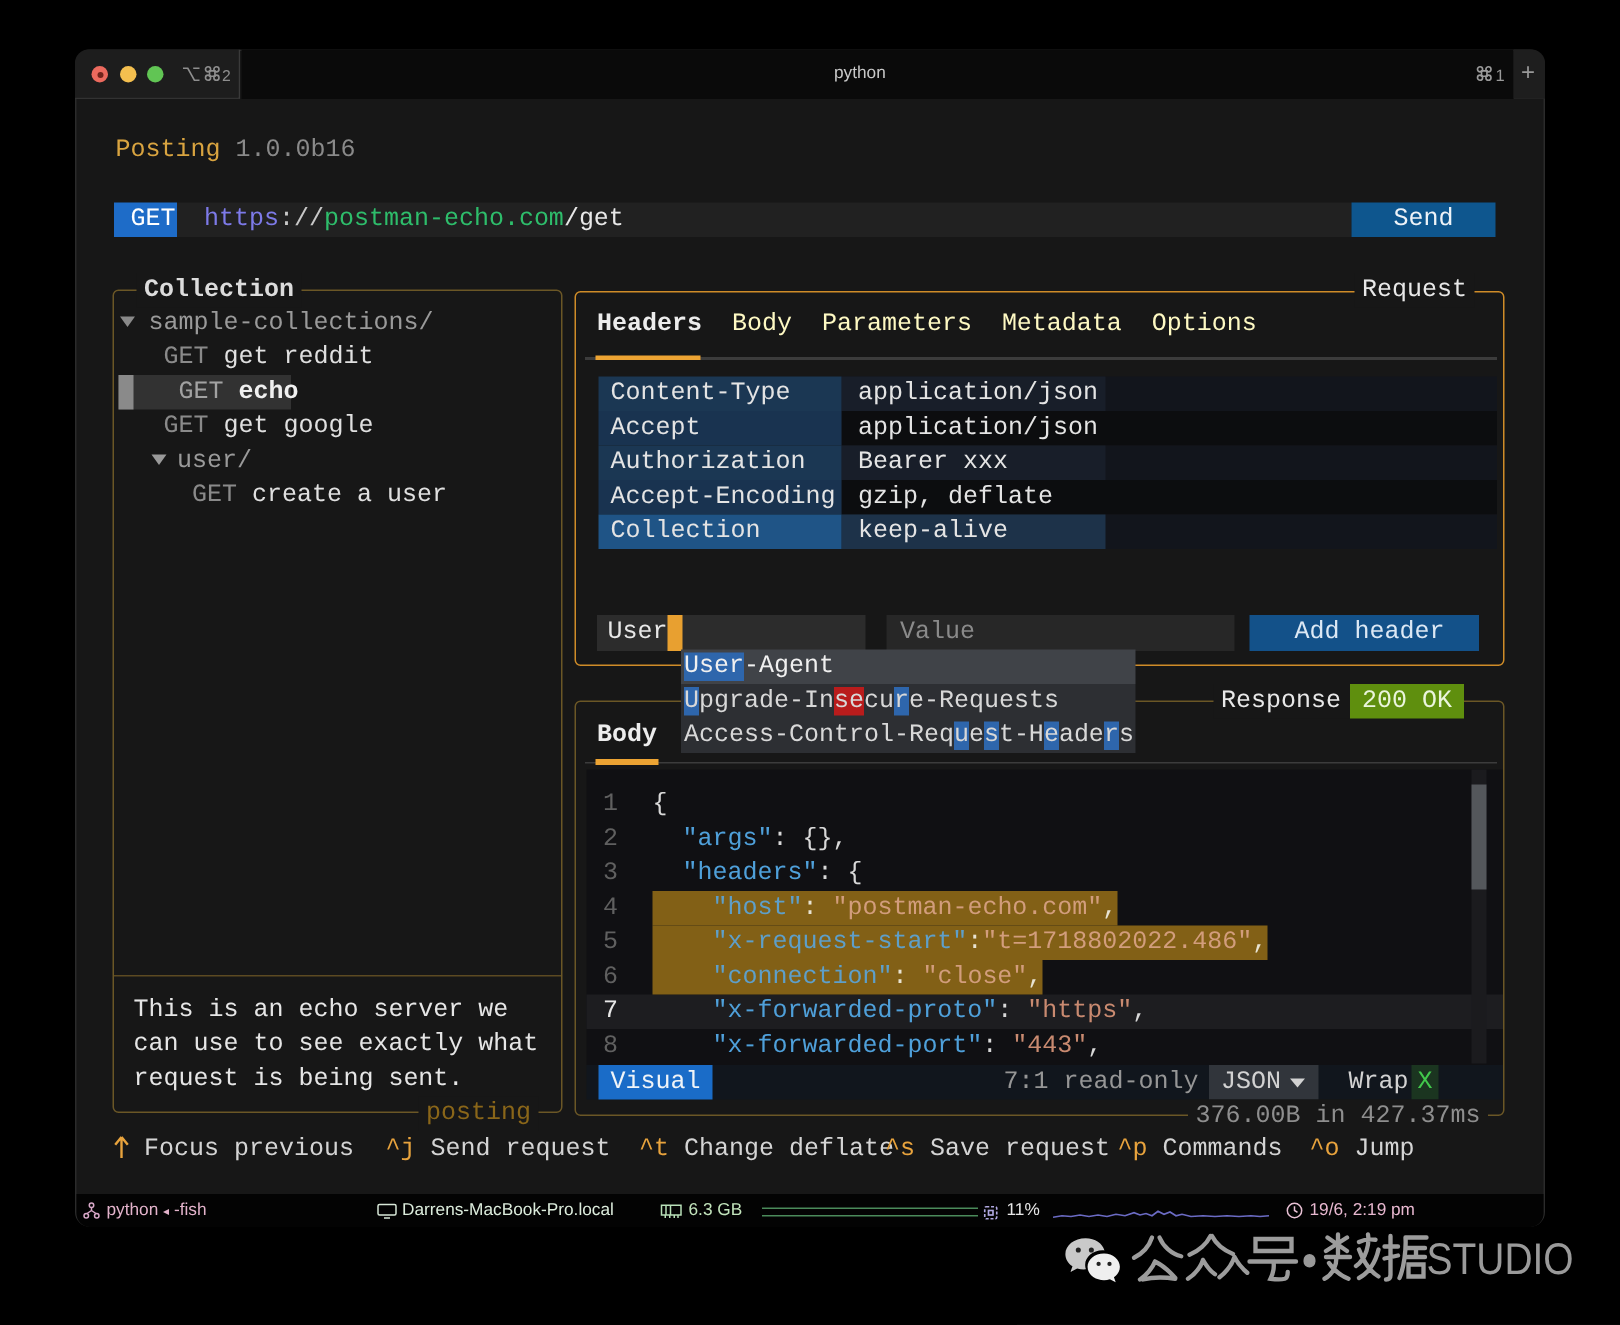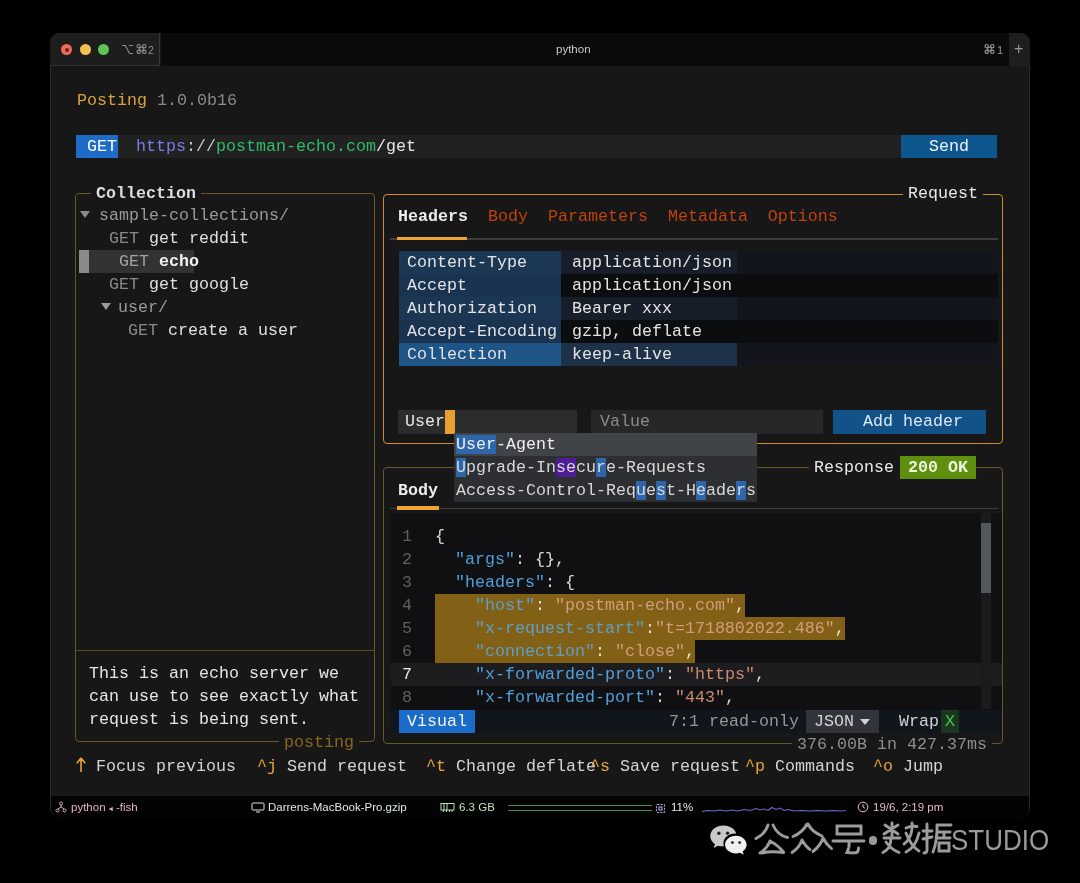--- a/index.html
+++ b/index.html
@@ -77,21 +77,21 @@
 <div class="m" style="left:128px;top:319px;"><span style="color:#8a8a8a">GET</span> <span style="color:#e0e0e0">create a user</span></div>
 <div class="r" style="left:76px;top:650px;width:298px;height:1.4px;background:#5c4a22;"></div>
 <div class="m" style="left:89px;top:662px;color:#e6e6e6;">This is an echo server we
 can use to see exactly what
 request is being sent.</div>
 <div class="m" style="left:279px;top:730.5px;color:#8a6619;background:#171717;padding:0 5px;">posting</div>
 
 <div class="r" style="left:383px;top:194px;width:620px;height:250px;border:1.5px solid #cf8c28;border-radius:4px;"></div>
 <div class="m" style="left:903px;top:182px;color:#e8e8e8;background:#171717;padding:0 5px;">Request</div>
 <div class="m" style="left:398px;top:205px;color:#ececec;font-weight:bold;">Headers</div>
-<div class="m" style="left:488px;top:205px;color:#c2410c;">Body  Parameters  Metadata  Options</div>
+<div class="m" style="left:488px;top:205px;color:#fef9c3;">Body  Parameters  Metadata  Options</div>
 <div class="r" style="left:390px;top:238px;width:608px;height:1.5px;background:#3c3c3c;"></div>
 <div class="r" style="left:397px;top:236.5px;width:70px;height:3.5px;background:#eda433;"></div>
 
 <div class="r" style="left:561px;top:251px;width:437px;height:23px;background:#12151c;"></div>
 <div class="r" style="left:561px;top:251px;width:176px;height:23px;background:#181e29;"></div>
 <div class="r" style="left:561px;top:274px;width:437px;height:23px;background:#0c0d0f;"></div>
 <div class="r" style="left:561px;top:297px;width:437px;height:23px;background:#12151c;"></div>
 <div class="r" style="left:561px;top:297px;width:176px;height:23px;background:#181e29;"></div>
 <div class="r" style="left:561px;top:320px;width:437px;height:23px;background:#0c0d0f;"></div>
 <div class="r" style="left:561px;top:343px;width:437px;height:23px;background:#12151c;"></div>
@@ -116,27 +116,27 @@
 <div class="m" style="left:405px;top:410px;color:#e8e8e8;">User</div>
 <div class="r" style="left:445px;top:410px;width:10px;height:23.5px;background:#e8a030;"></div>
 <div class="r" style="left:591px;top:410px;width:232px;height:23.5px;background:#272727;"></div>
 <div class="m" style="left:600px;top:410px;color:#8a8a8a;">Value</div>
 <div class="r" style="left:833px;top:410px;width:153px;height:23.5px;background:#135189;"></div>
 <div class="m" style="left:863px;top:410px;color:#dce8f4;font-family:Liberation Mono, monospace;">Add header</div>
 
 <div class="r" style="left:454px;top:433px;width:303px;height:23px;background:#404348;z-index:5;"></div>
 <div class="r" style="left:454px;top:456px;width:303px;height:46px;background:#2d2f33;z-index:5;"></div>
 <div class="m" style="left:456px;top:433px;color:#f0f0f0;z-index:6;"><span style="background:#2e66ac">User</span>-Agent</div>
-<div class="m" style="left:456px;top:456px;color:#d8d8d8;z-index:6;"><span style="background:#2e66ac">U</span>pgrade-In<span style="background:#4c1d95">se</span>cu<span style="background:#2e66ac">r</span>e-Requests</div>
+<div class="m" style="left:456px;top:456px;color:#d8d8d8;z-index:6;"><span style="background:#2e66ac">U</span>pgrade-In<span style="background:#b91c1c">se</span>cu<span style="background:#2e66ac">r</span>e-Requests</div>
 <div class="m" style="left:456px;top:479px;color:#d8d8d8;z-index:6;">Access-Control-Req<span style="background:#2e66ac">u</span>e<span style="background:#2e66ac">s</span>t-H<span style="background:#2e66ac">e</span>ade<span style="background:#2e66ac">r</span>s</div>
 
 <div class="r" style="left:383px;top:467px;width:620px;height:277px;border:1.4px solid #6b5726;border-radius:4px;"></div>
 <div class="m" style="left:809px;top:456px;color:#e8e8e8;background:#171717;padding:0 11px 0 5px;">Response</div>
 <div class="r" style="left:900px;top:455.5px;width:76px;height:23px;background:#5f8f0e;"></div>
-<div class="m" style="left:908px;top:455.5px;color:#eaf5dc;font-weight:bold;">200 OK</div>
+<div class="m" style="left:908px;top:455.5px;color:#eaf5dc;">200 OK</div>
 <div class="m" style="left:398px;top:479px;color:#ececec;font-weight:bold;">Body</div>
 <div class="r" style="left:390px;top:507.5px;width:608px;height:1.5px;background:#3c3c3c;"></div>
 <div class="r" style="left:397px;top:506px;width:42px;height:3.5px;background:#eda433;"></div>
 
 <div class="r" style="left:391px;top:513px;width:611px;height:197px;background:#101013;"></div>
 <div class="r" style="left:391px;top:663px;width:611px;height:23px;background:#1d1d20;"></div>
 <div class="r" style="left:435px;top:594px;width:310px;height:23px;background:#826016;"></div>
 <div class="r" style="left:435px;top:617px;width:410px;height:23px;background:#826016;"></div>
 <div class="r" style="left:435px;top:640px;width:260px;height:23px;background:#826016;"></div>
 <div class="m" style="left:402px;top:525px;color:#606060;text-align:right;width:10px;">1
@@ -189,21 +189,21 @@
     <path d="M6 4 v2 M6 6 L3 8 M6 6 L9 8"></path>
   </g>
 </svg>
 <div class="s" style="left:71px;top:800.5px;font-size:11.5px;color:#e3b3cb;">python <span style="font-size:8px;">◂</span> -fish</div>
 <svg class="r" style="left:251px;top:802px;" width="14" height="11" viewBox="0 0 14 11">
   <g stroke="#d8e8d8" stroke-width="1" fill="none">
     <rect x="1" y="1" width="12" height="7" rx="1"></rect>
       <path d="M5 10 h4"></path>
   </g>
 </svg>
-<div class="s" style="left:268px;top:800.5px;font-size:11.5px;color:#dcecdc;">Darrens-MacBook-Pro.gzip</div>
+<div class="s" style="left:268px;top:800.5px;font-size:11.5px;color:#dcecdc;">Darrens-MacBook-Pro.local</div>
 <svg class="r" style="left:440px;top:802px;" width="15" height="11" viewBox="0 0 15 11">
   <g stroke="#b8e0b8" stroke-width="1" fill="none">
     <rect x="1" y="1.5" width="13" height="6.5"></rect>
       <path d="M3.5 8 v2 M6.5 8 v2 M9.5 8 v2 M12 8 v2 M4 1.5 v6.5 M7 1.5 v6.5"></path>
   </g>
 </svg>
 <div class="s" style="left:459px;top:800.5px;font-size:11.5px;color:#c2e4bc;">6.3 GB</div>
 <div class="r" style="left:508px;top:804.5px;width:144px;height:1.4px;background:#4a8a5a;"></div>
 <div class="r" style="left:508px;top:809.5px;width:144px;height:1.4px;background:#4a8a5a;"></div>
 <svg class="r" style="left:654px;top:802px;" width="13" height="13" viewBox="0 0 13 13">

